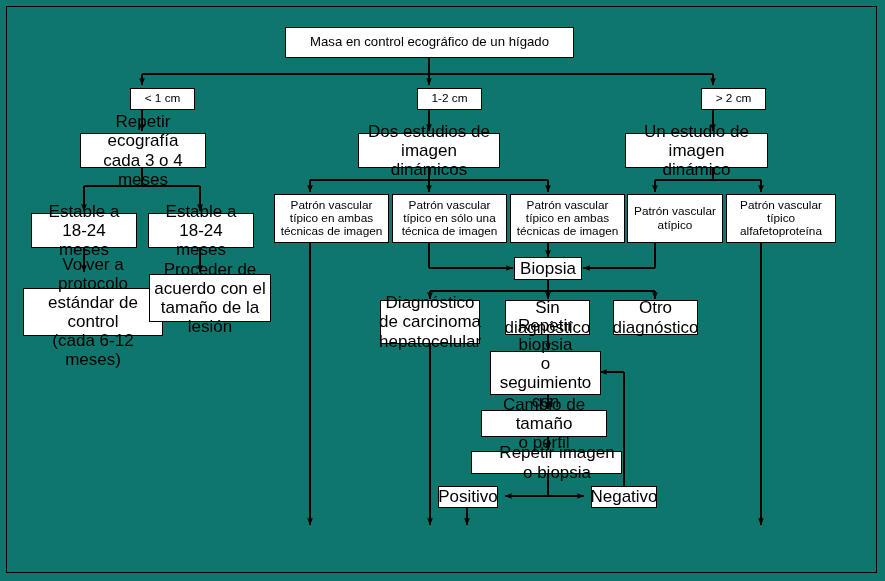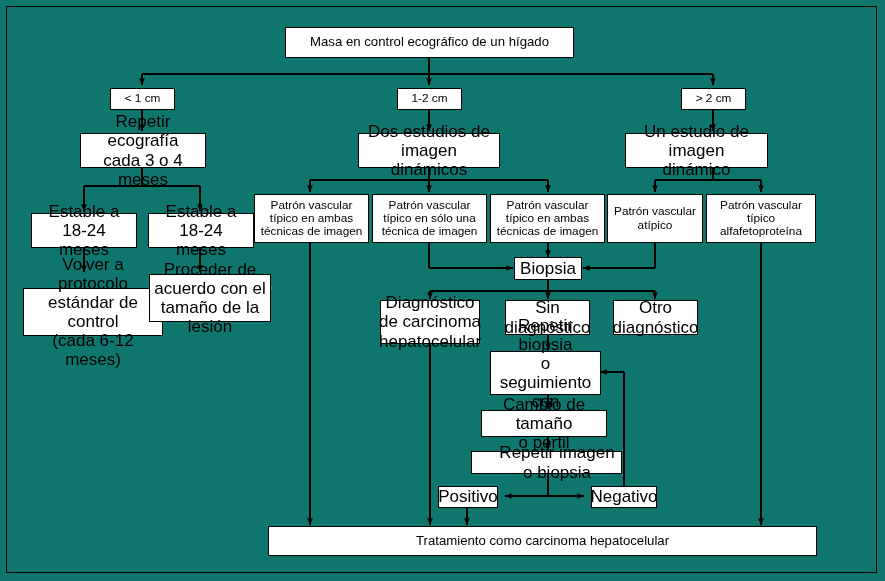--- a/index.html
+++ b/index.html
@@ -30,21 +30,21 @@
     display:flex;
     align-items:center;
     justify-content:center;
     text-align:center;
     line-height:1.12;
     color:#000;
     white-space:pre-line;
     padding:1px 3px;
     z-index:3;
   }
-  .f115{font-size:11.8px;}
+  .f115{font-size:11.8px;margin-left:20px;}
   .f12{font-size:17px;}
   .f13{font-size:13.2px;}
 </style>
 </head>
 <body>
 
 <div id="canvas">
 
   <div id="frame"></div>
 
@@ -172,15 +172,14 @@
   <div class="node f12" style="left:490px;top:351px;width:111px;height:44px;">Repetir biopsia
 o seguimiento
 con imágenes</div>
   <div class="node f12" style="left:481px;top:410px;width:126px;height:27px;">Cambio de tamaño
 o perfil</div>
   <div class="node f12" style="left:471px;top:451px;width:151px;height:23px;padding-left:24px;">Repetir imagen o biopsia</div>
 
   <div class="node f12" style="left:438px;top:486px;width:60px;height:22px;">Positivo</div>
   <div class="node f12" style="left:591px;top:486px;width:66px;height:22px;">Negativo</div>
 
-  <div class="node f13" style="left:268px;top:526px;width:549px;height:30px;">Tratamiento como carcinoma hepatocelular</div>
 
 </div>
 
 </body></html>

